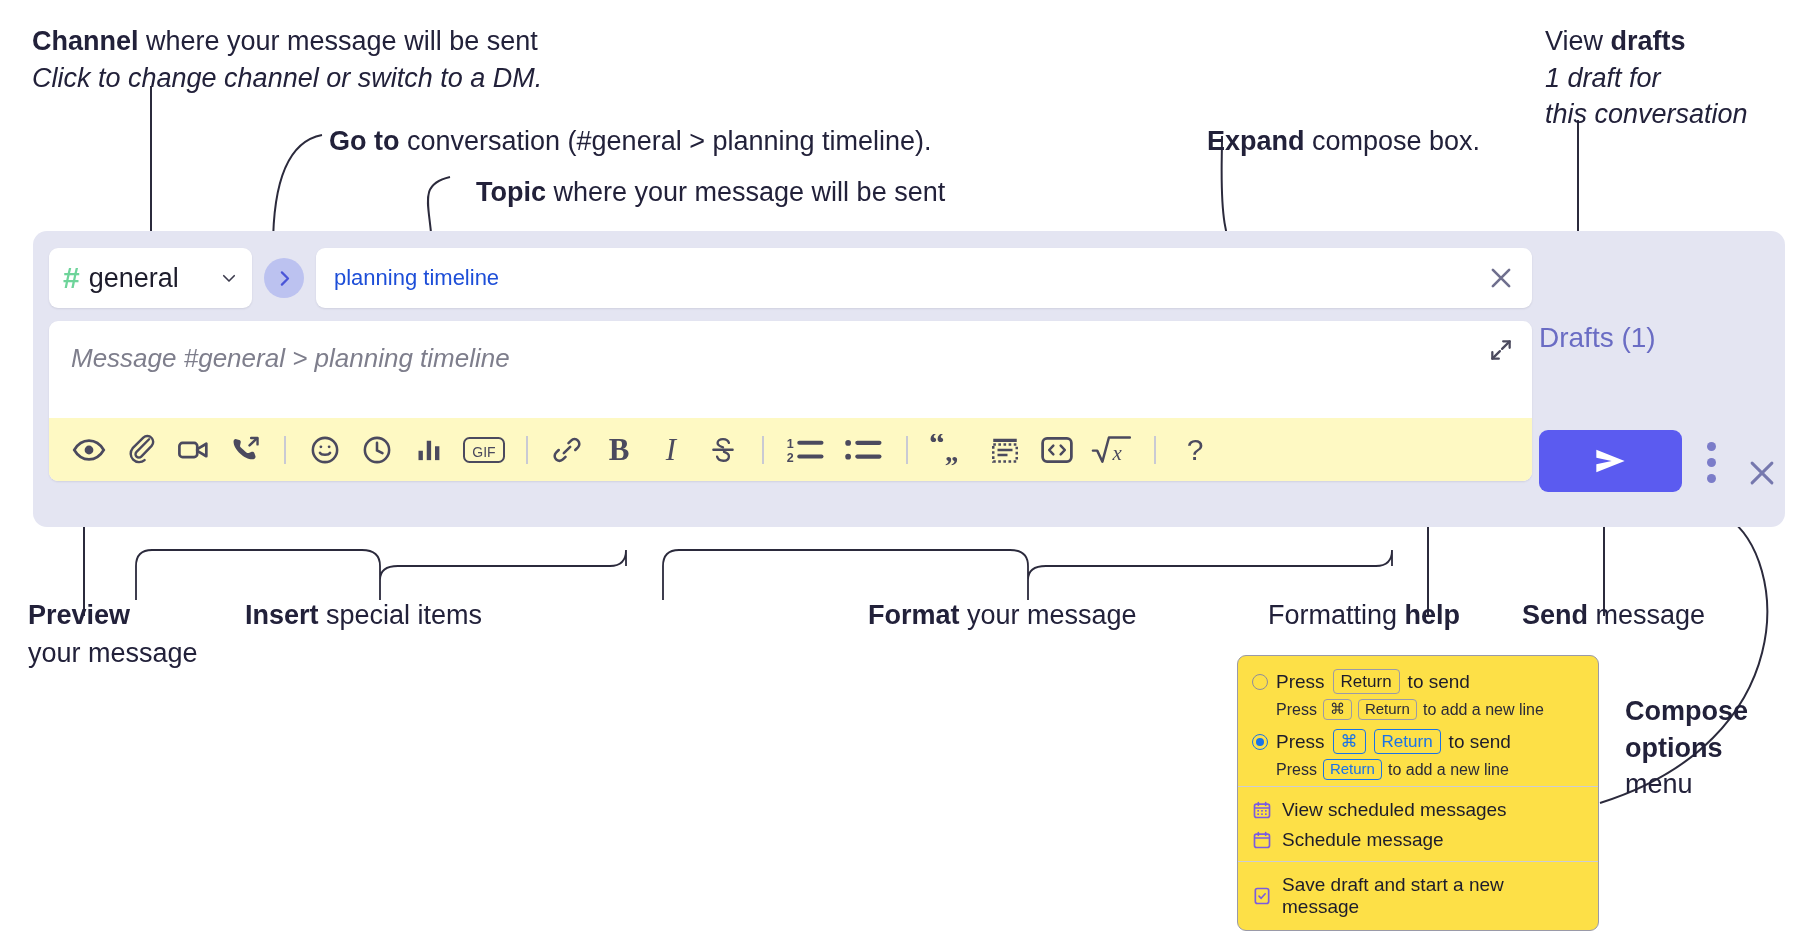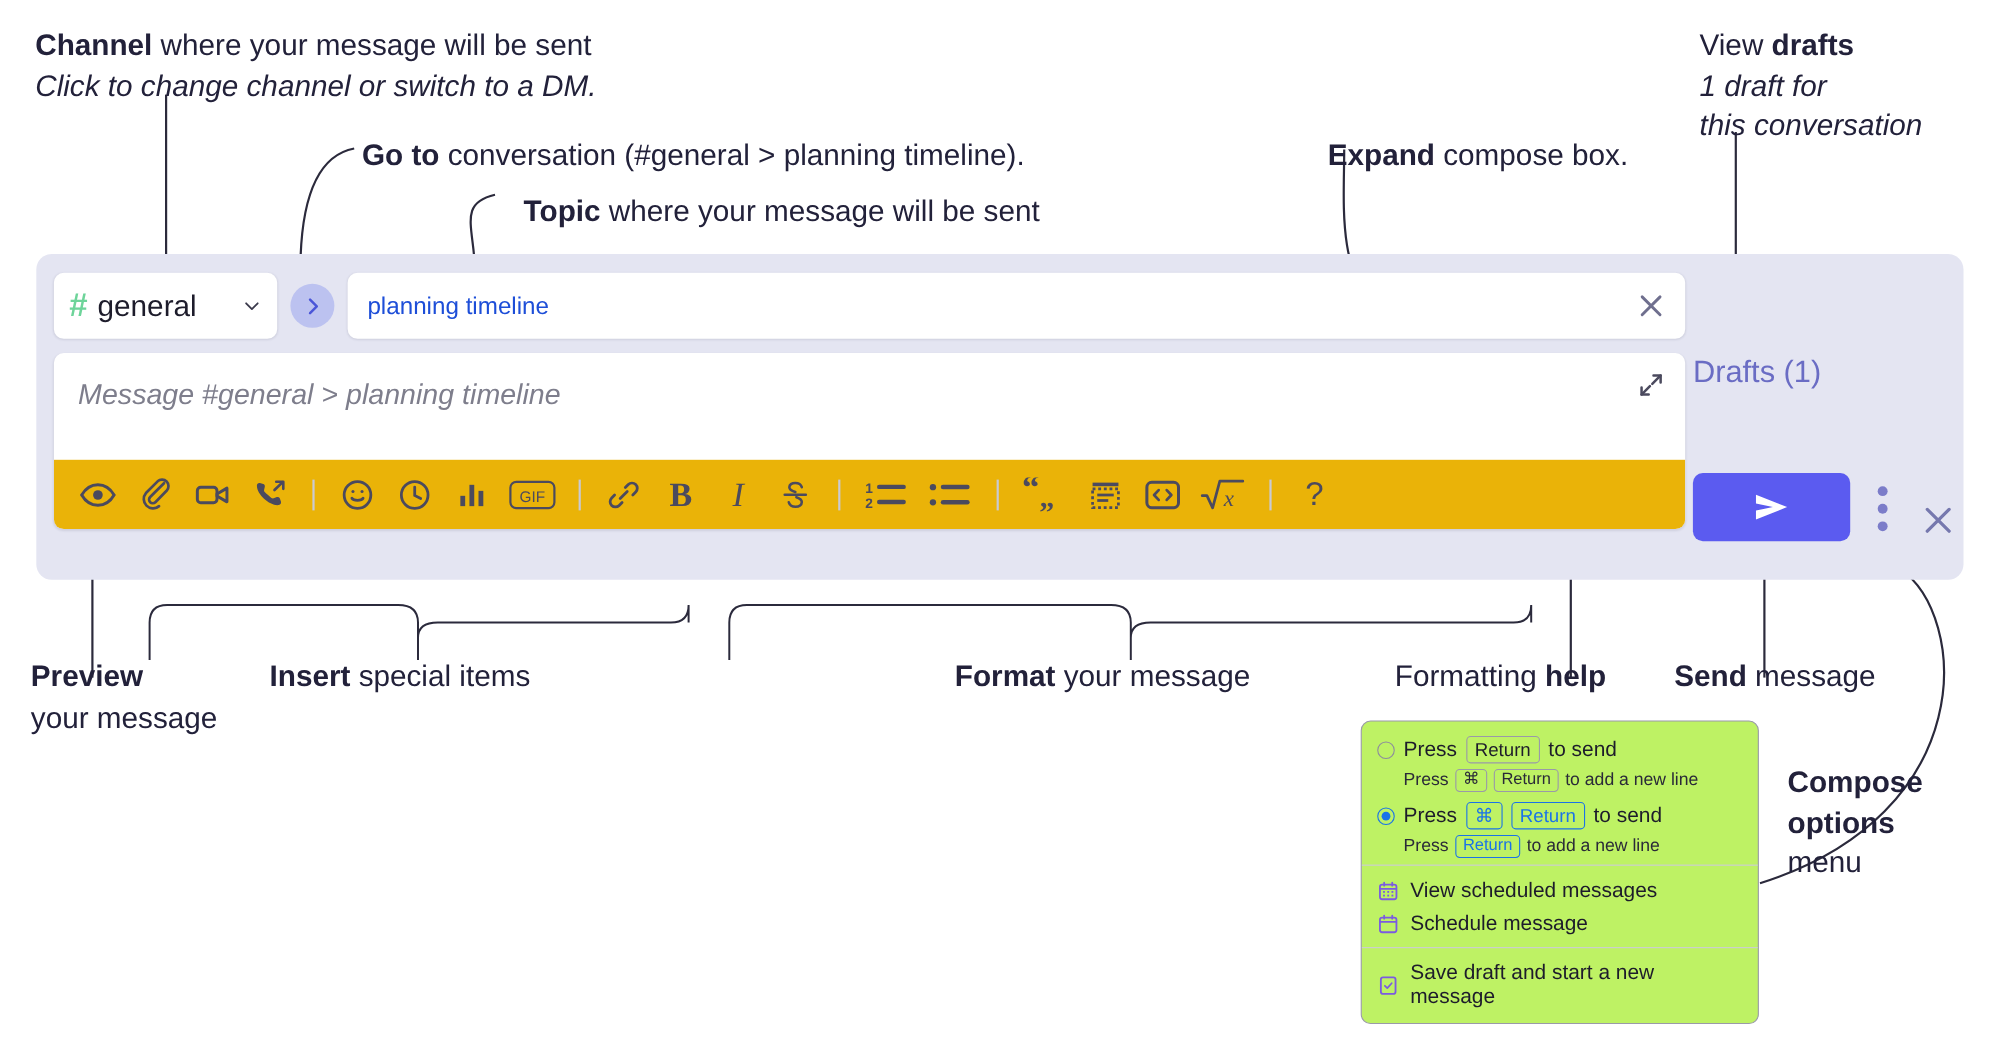--- a/index.html
+++ b/index.html
@@ -88,21 +88,21 @@
   .msg-input-area {
     height: 97px; position: relative;
     padding: 22px 20px 0 22px;
     font-style: italic;
   }
   .msg-placeholder { font-size: 26px; color:#7e7e8c; }
   .expand-btn { position:absolute; right: 18px; top: 16px; }
 
   .toolbar {
     height: 63px;
-    background:#eab308;
+    background:#fef9c3;
     display:flex; align-items:center;
     padding: 0 10px 0 14px;
     gap: 0px;
   }
   .tb {
     width: 52px; height: 46px;
     display:flex; align-items:center; justify-content:center;
     flex:none;
   }
   .tb.wide { width: 58px; }
@@ -125,21 +125,21 @@
     width: 22px; height: 50px;
     display:flex; flex-direction:column; align-items:center; justify-content:center; gap:7px;
   }
   .kebab i { width:9px; height:9px; border-radius:50%; background:#7b7cc9; display:block; }
 
   
   .menu {
     position:absolute;
     left: 1237px; top: 655px;
     width: 362px;
-    background:#bef264;
+    background:#fde047;
     border: 1px solid #9a9aa8;
     border-radius: 9px;
     padding: 10px 0 8px 0;
     font-size: 19px;
     color:#1d1c2b;
   }
   .menu-opt { padding: 3px 14px 0 14px; }
   .opt-main { display:flex; align-items:center; gap:8px; font-size:19px; }
   .radio {
     width:16px; height:16px; border-radius:50%;

